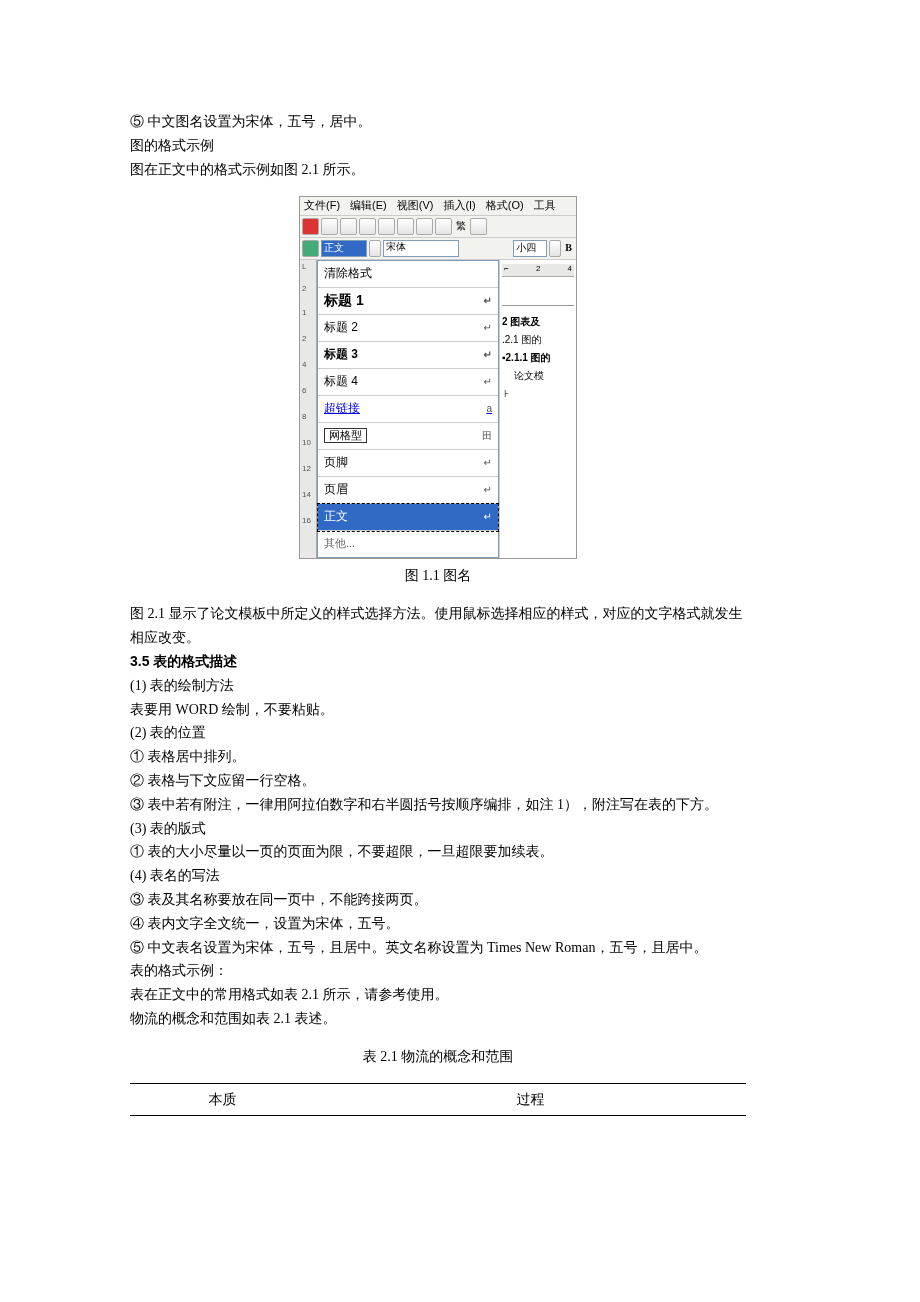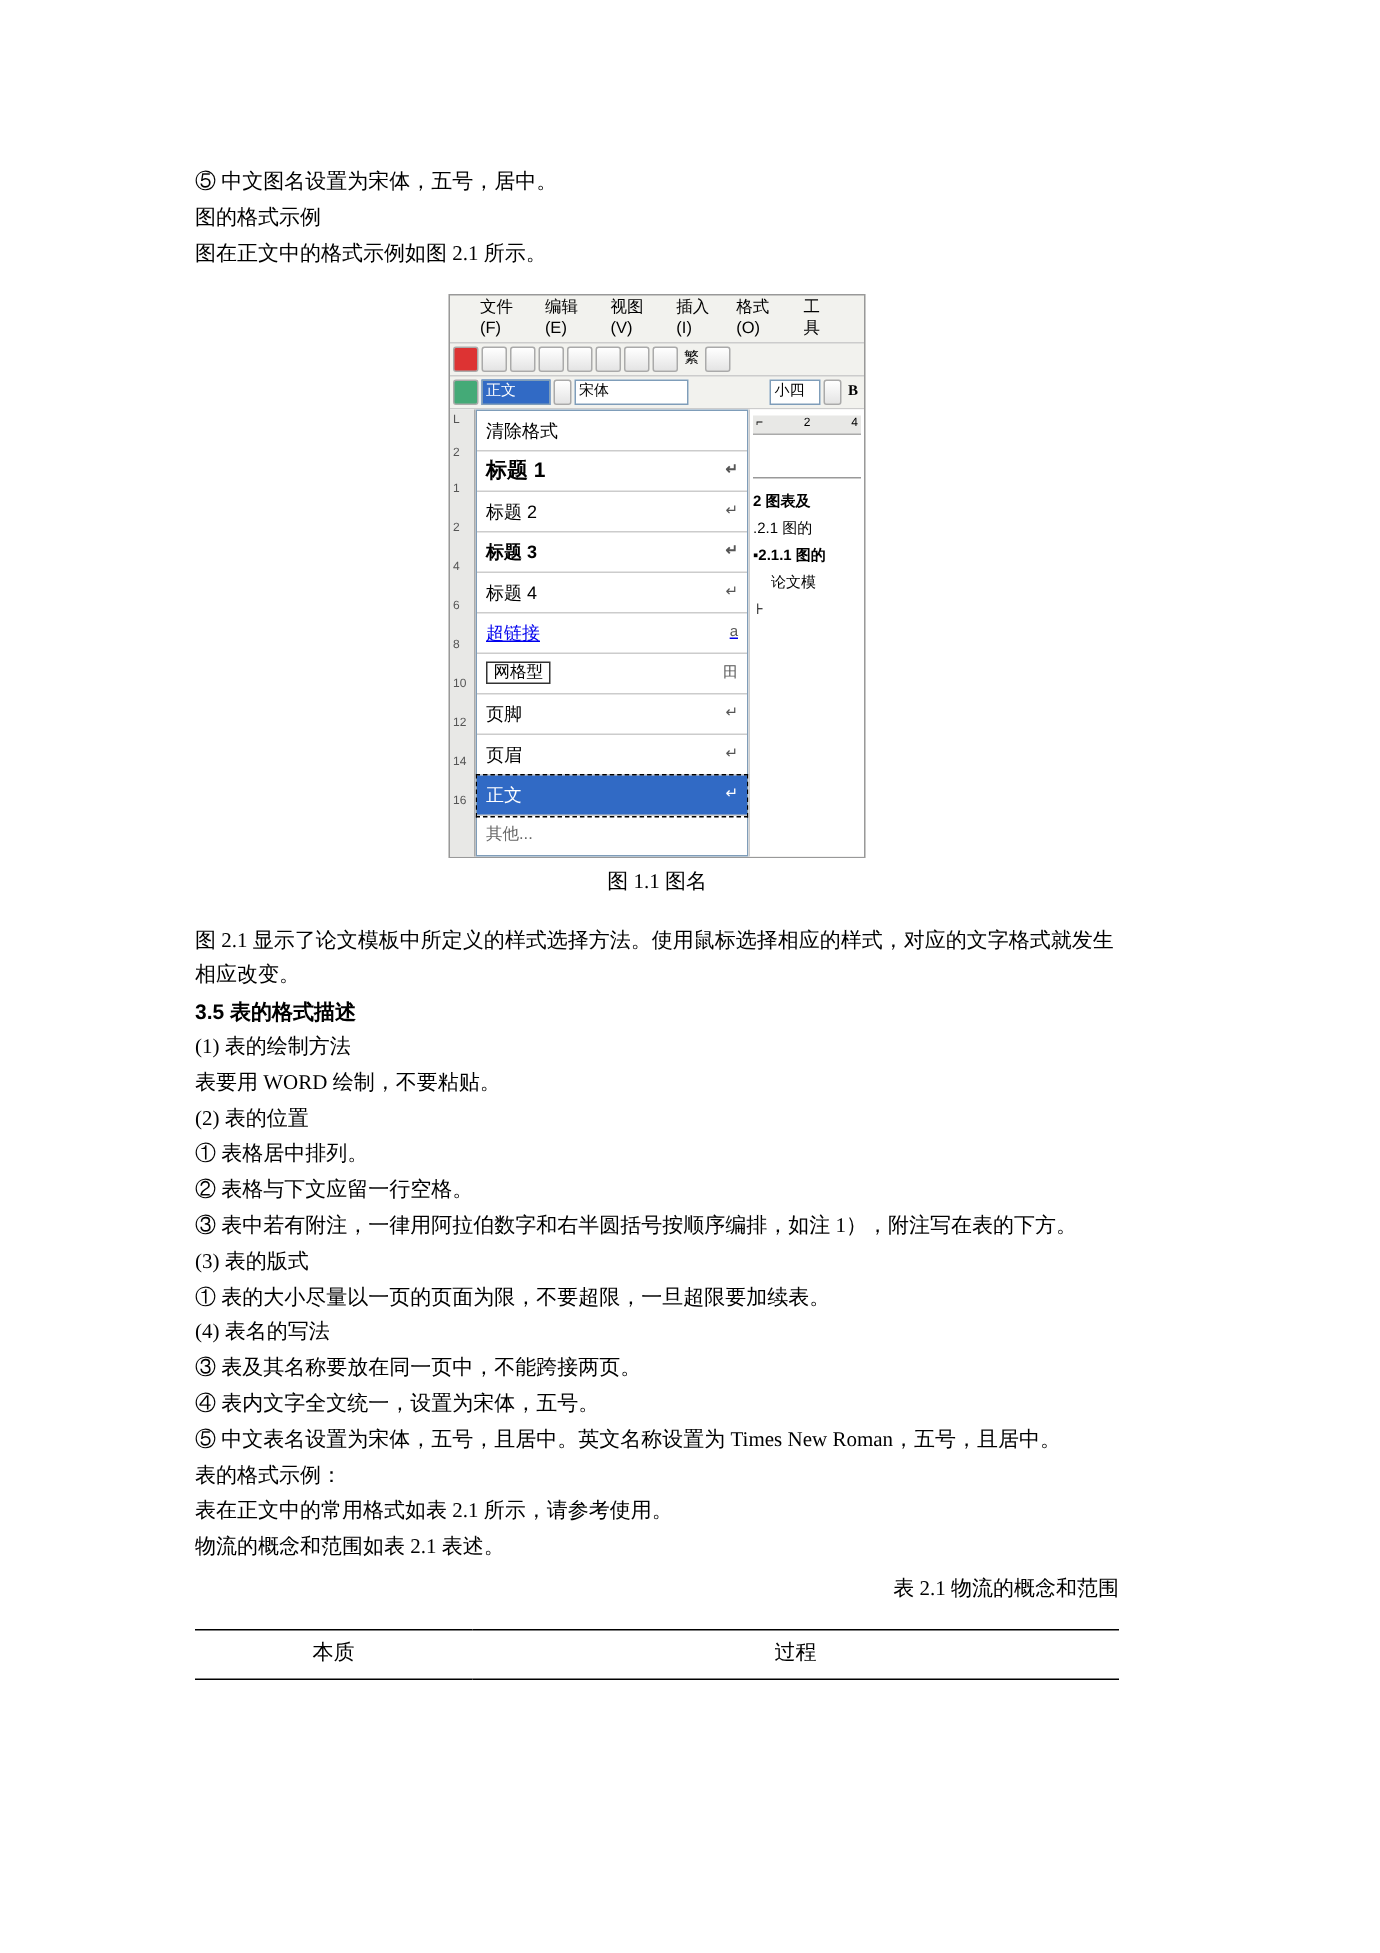--- a/index.html
+++ b/index.html
@@ -29,21 +29,21 @@
       width: 276px;
       border: 1px solid #999;
       background: #f2f2ee;
       font-family: "SimSun", sans-serif;
       font-size: 11px;
       line-height: 1.2;
     }
     .menubar {
       display: flex;
       gap: 10px;
-      padding: 2px 20px;
+      padding: 2px 4px;
       border-bottom: 1px solid #ccc;
       color: #000;
       font-size: 11px;
     }
     .toolbar1,.toolbar2 {
       display: flex;
       gap: 2px;
       padding: 2px 2px;
       border-bottom: 1px solid #ccc;
       align-items: center;
@@ -130,21 +130,21 @@
       border-collapse: collapse;
       margin-top: 14px;
     }
     .tbl td {
       border-top: 1px solid #000;
       border-bottom: 1px solid #000;
       padding: 4px;
       text-align: center;
       font-size: 14px;
     }
-    .tbl-caption { text-align: right; margin-top: 4px; }
+    .tbl-caption { text-align: center; margin-top: 14px; }
   </style>
 </head>
 <body>
 
 <div class="page">
 
   <p class="para">⑤ 中文图名设置为宋体，五号，居中。</p>
   <p class="para">图的格式示例</p>
   <p class="para">图在正文中的格式示例如图 2.1 所示。</p>
 
@@ -170,21 +170,21 @@
         <span class="tb-icon"></span>
         <span class="tb-icon"></span>
         <span class="tb-text">繁</span>
         <span class="tb-icon"></span>
       </div>
 
       <div class="toolbar2">
         <span class="tb-icon" style="background:#4a7;"></span>
         <span class="stylebox" style="width:40px;background:#316ac5;color:#fff;">正文</span>
         <span class="tb-icon" style="width:10px;"></span>
-        <span class="stylebox" style="width:70px;">宋体</span>
+        <span class="stylebox" style="width:70px;font-family:Liberation Mono, monospace;">宋体</span>
         <span style="flex:1"></span>
         <span class="stylebox" style="width:28px;">小四</span>
         <span class="tb-icon" style="width:10px;"></span>
         <span class="tb-text" style="font-weight:bold;font-family:serif;">B</span>
       </div>
 
       <div class="ms-body">
         <div class="ruler-v">
           <span class="tick" style="top:2px">L</span>
           <span class="tick" style="top:24px">2</span>

